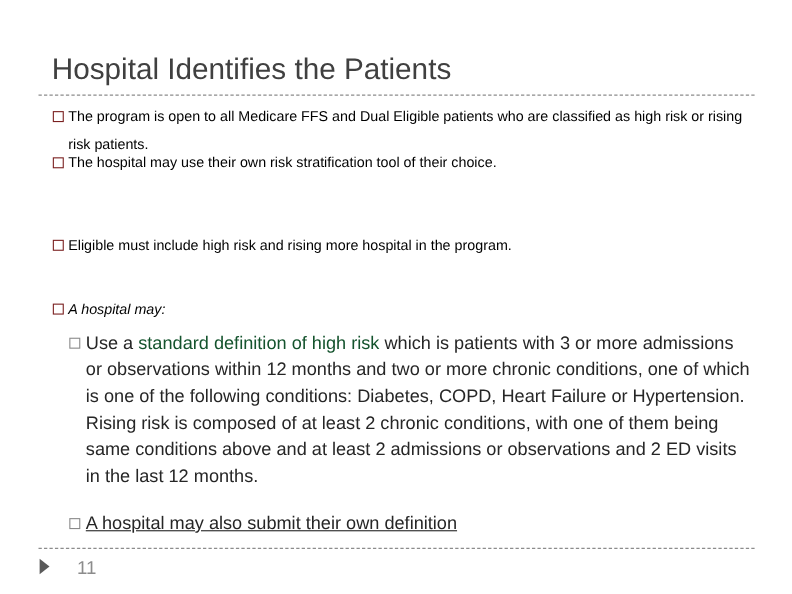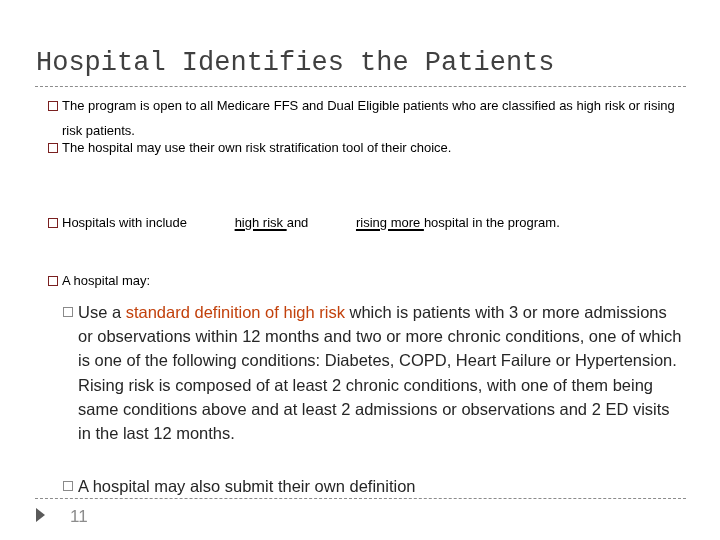--- a/index.html
+++ b/index.html
@@ -1,22 +1,22 @@
 <!DOCTYPE html>
 <html><head>
   <meta charset="utf-8">
   <style>
     html, body { margin: 0; padding: 0; }
     body {
       width: 720px; height: 540px; background: #ffffff; position: relative; overflow: hidden;
       font-family: "Liberation Sans", sans-serif;
     }
     .title {
-      position: absolute; left: 36px; top: 48px;
-      font-size: 27px; color: #404040; letter-spacing: 0px; white-space: nowrap; font-family: Liberation Mono, monospace;
+      position: absolute; left: 47px; top: 48px;
+      font-size: 27px; color: #404040; letter-spacing: 0px; white-space: nowrap;
     }
     .rule {
       position: absolute; left: 35px; width: 651px; height: 0;
       border-top: 1px dashed #8c8c8c;
     }
     .rule.top { top: 86px; }
     .rule.bottom { top: 498px; }
     .content { position: absolute; left: 0; top: 0; width: 720px; }
     .bullet {
       position: absolute; left: 48px; width: 640px;
@@ -29,22 +29,22 @@
     .bullet .txt { display: block; padding-left: 14px; }
     .sub {
       position: absolute; left: 63px; width: 620px;
       font-size: 16.5px; line-height: 24.2px; color: #262626;
     }
     .sub .box {
       position: absolute; left: 0; top: 7px; width: 10px; height: 10px;
       border: 1px solid #8a8a8a; box-sizing: border-box;
     }
     .sub .txt { display: block; padding-left: 15px; }
-    .emph { color: #c2410c; }
-    .u { text-decoration: underline; text-decoration-thickness: 1.5px; text-underline-offset: 2px; margin-left: 44px; }
+    .emph { color: #14532d; }
+    .u { text-decoration-thickness: 1.5px; text-underline-offset: 2px; }
     .footer-arrow {
       position: absolute; left: 36px; top: 508px; width: 0; height: 0;
       border-top: 7px solid transparent; border-bottom: 7px solid transparent;
       border-left: 9px solid #5a5a5a;
     }
     .page-num {
       position: absolute; left: 70px; top: 507px; font-size: 17px; color: #8c8c8c;
     }
   </style>
 </head>
@@ -60,34 +60,34 @@
     <span class="txt">The program is open to all Medicare FFS and Dual Eligible patients who are classified as high risk or rising risk patients.</span>
   </div>
 
   <div class="bullet" style="top:136px;">
     <span class="box"></span>
     <span class="txt">The hospital may use their own risk stratification tool of their choice.</span>
   </div>
 
   <div class="bullet" style="top:211px;">
     <span class="box"></span>
-    <span class="txt"><span>Hospitals with include </span><span class="u">high risk </span><span>and </span><span class="u">rising more </span><span>hospital in the program.</span></span>
+    <span class="txt"><span>Eligible must include </span><span class="u">high risk </span><span>and </span><span class="u">rising more </span><span>hospital in the program.</span></span>
   </div>
 
-  <div class="bullet" style="top:269px;">
+  <div class="bullet" style="top:269px;font-style:italic;">
     <span class="box"></span>
     <span class="txt">A hospital may:</span>
   </div>
 
   <div class="sub" style="top:300px;">
     <span class="box"></span>
     <span class="txt"><span>Use a </span><span class="emph">standard definition of high risk</span><span> which is patients with 3 or more admissions or observations within 12 months  and two or more chronic conditions, one of which is one of the following conditions: Diabetes, COPD, Heart Failure or Hypertension.  Rising risk is composed of at least 2  chronic conditions, with one of them being  same conditions above and at least 2 admissions or observations and 2 ED visits in the last 12 months.</span></span>
   </div>
 
-  <div class="sub" style="top:474px;">
+  <div class="sub" style="top:464px;text-decoration:underline;">
     <span class="box"></span>
     <span class="txt">A hospital may also submit their own definition</span>
   </div>
 
 </div>
 
 <div class="rule bottom"></div>
 <div class="footer-arrow"></div>
 <div class="page-num">11</div>
 

